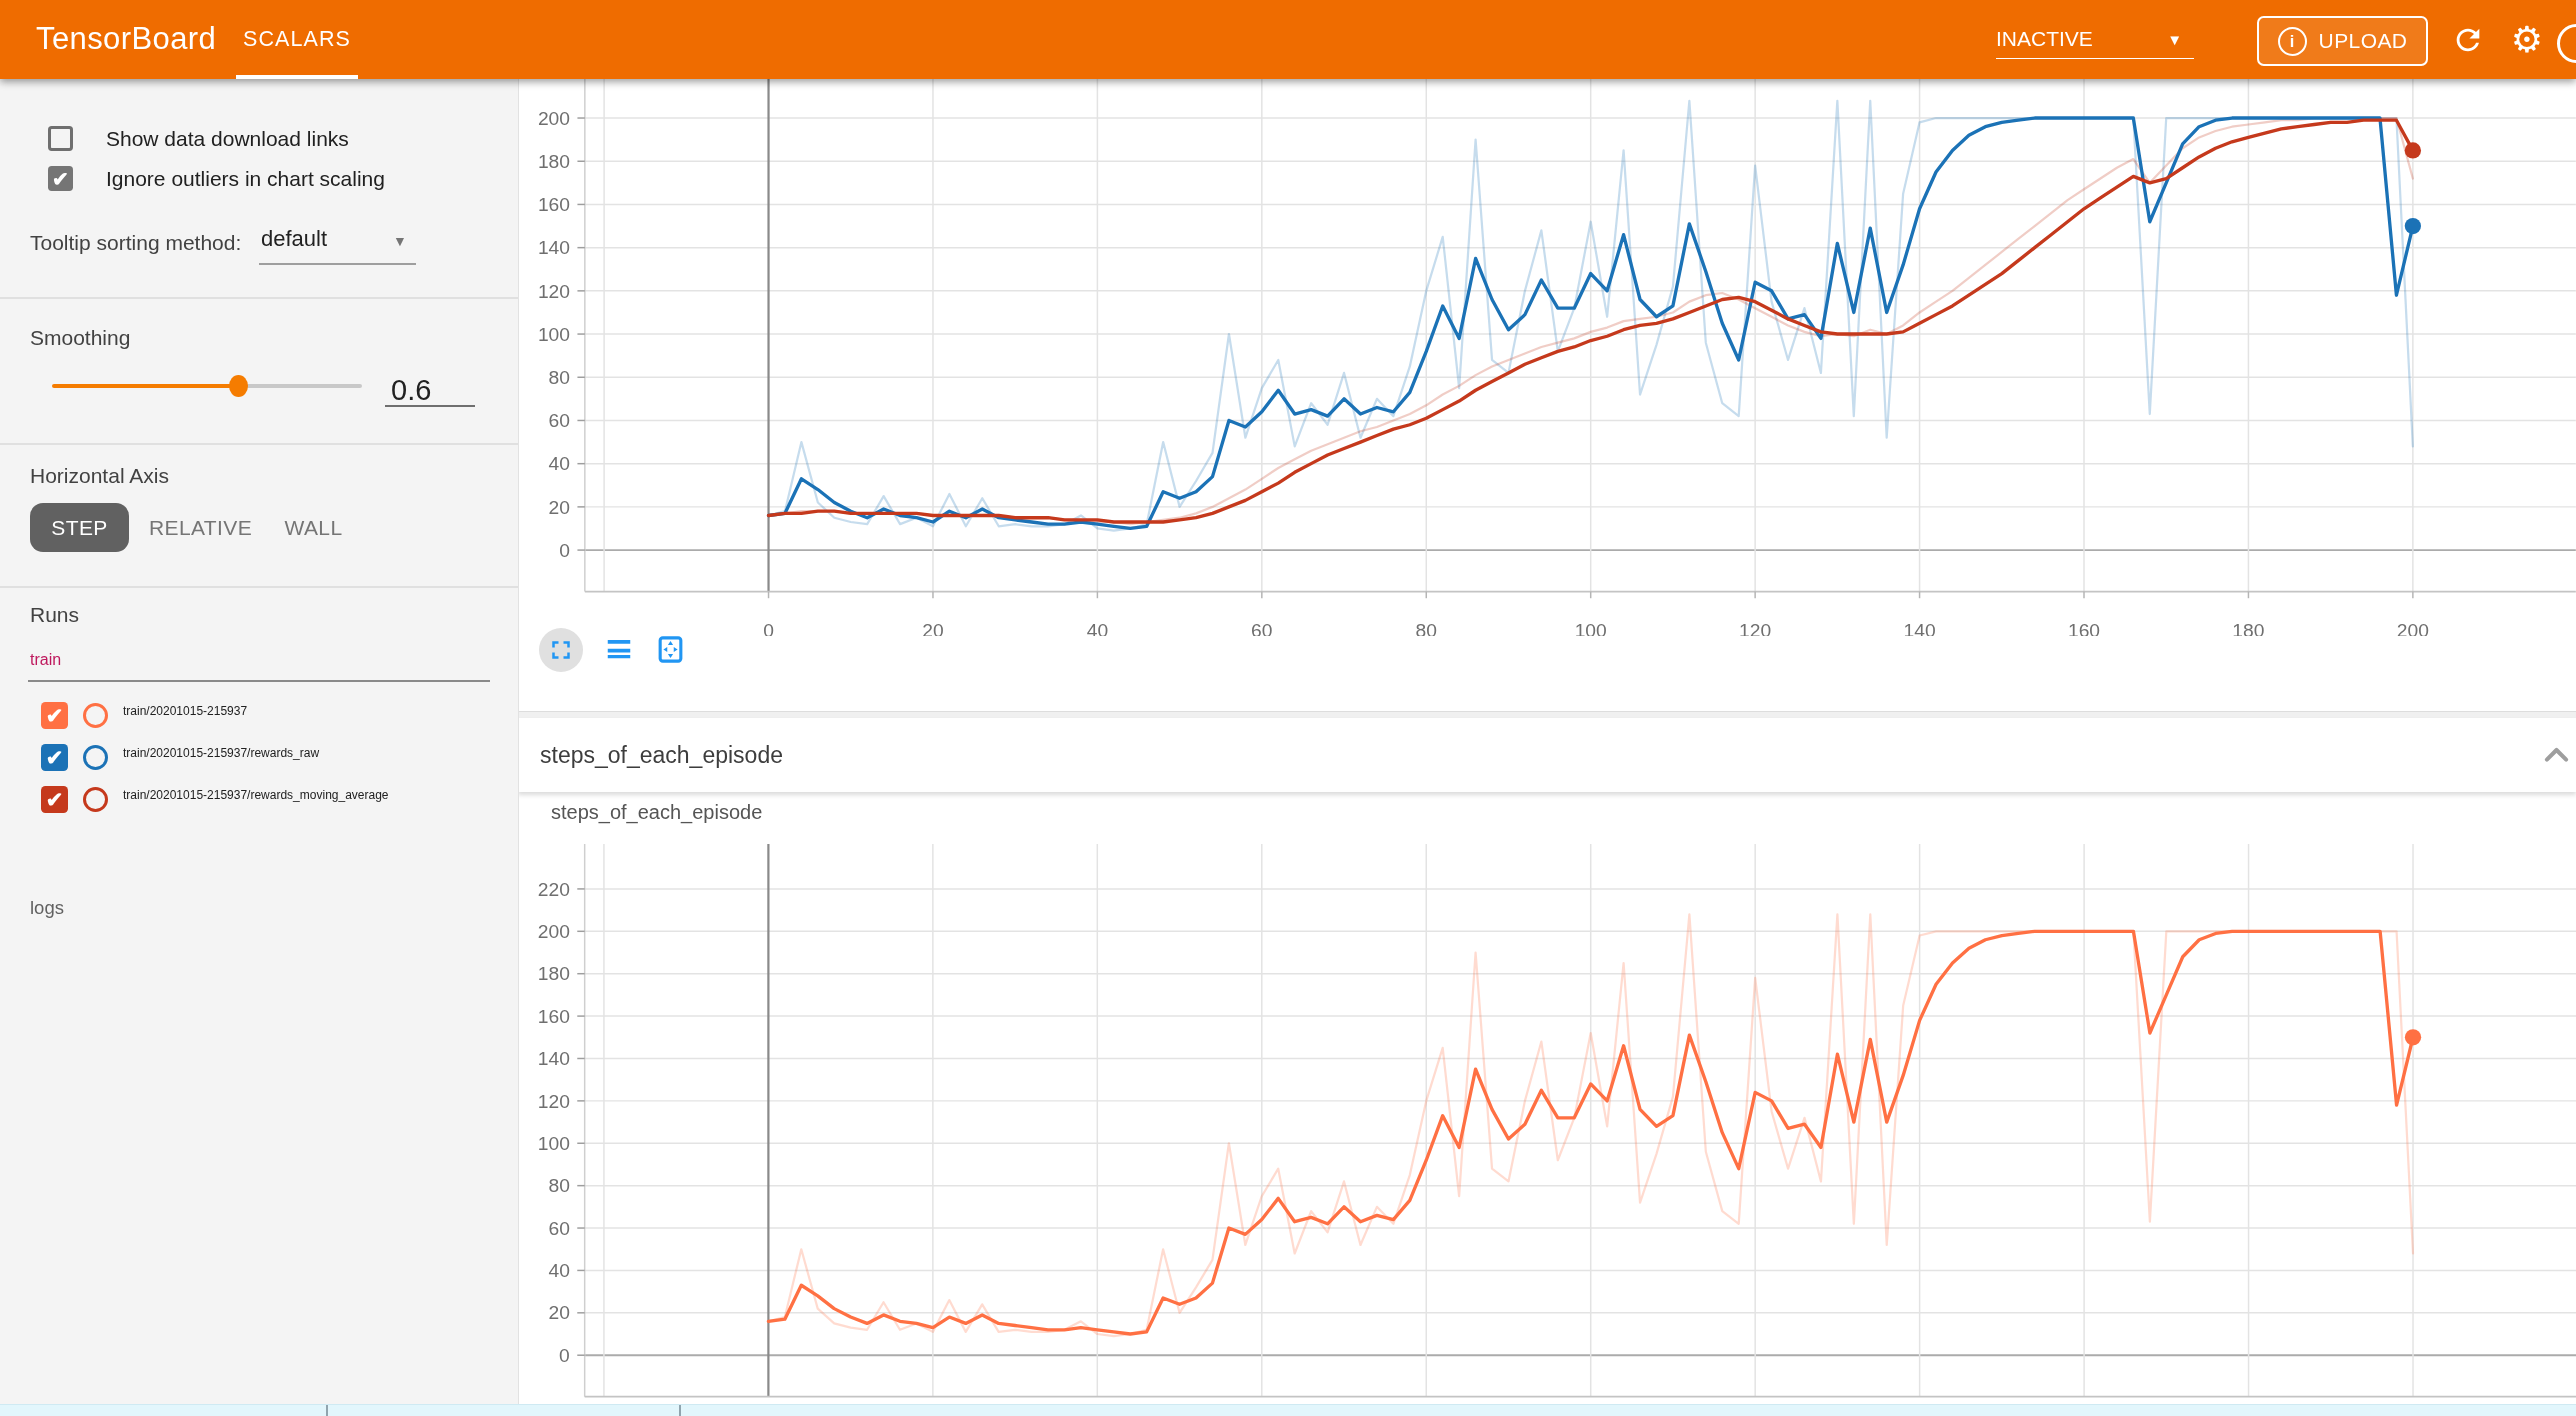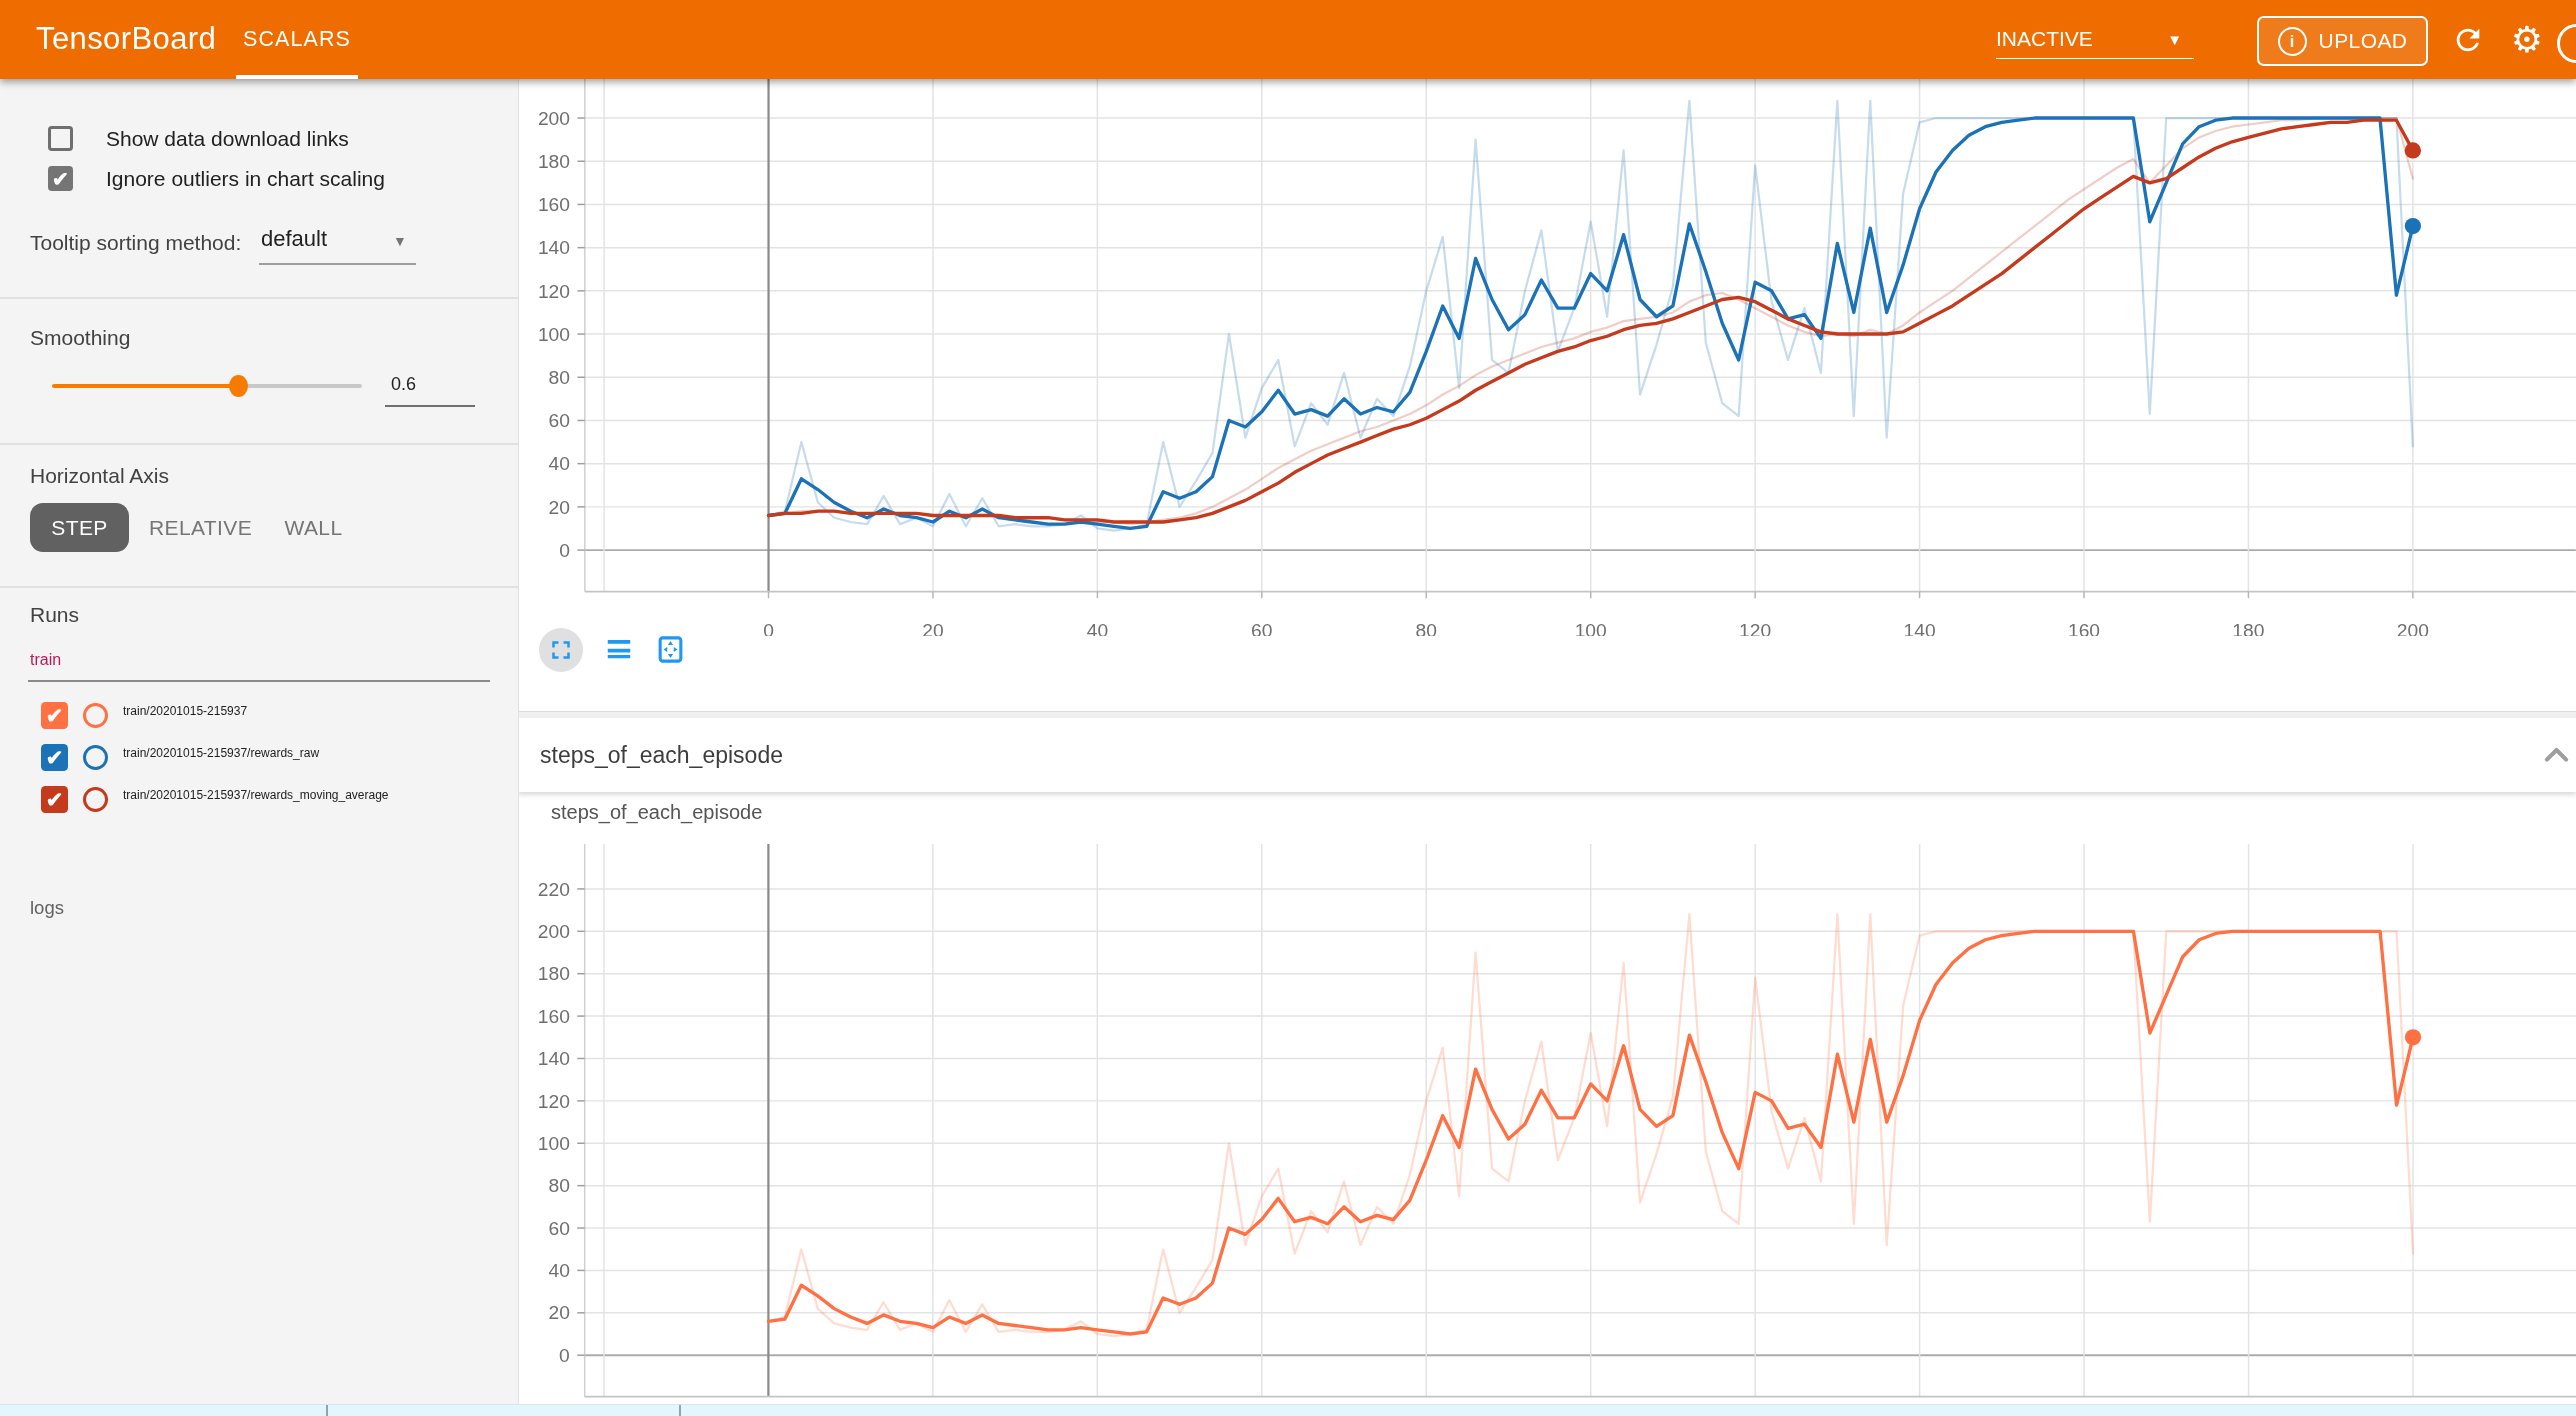--- a/index.html
+++ b/index.html
@@ -33,21 +33,21 @@
   .cb.unchecked{border:3px solid #6f6f6f;background:transparent;}
   .cb.gray-checked{background:#757575;display:flex;align-items:center;justify-content:center;}
   .cb .tick{color:#fff;font-size:20px;line-height:20px;font-weight:bold;}
   .cb-label{font-size:21px;color:#212121;}
   .side-label{font-size:21px;color:#424242;}
   .select-value{font-size:22px;color:#212121;}
   .select-underline{position:absolute;height:1.5px;background:#9e9e9e;}
   .dd-arrow{font-size:14px;color:#757575;}
   .slider-track{position:absolute;height:3.7px;border-radius:2.2px;}
   .slider-thumb{position:absolute;width:19px;height:22px;border-radius:50%;background:#f57c00;cursor:pointer;}
-  .smooth-value{position:absolute;font-size:18px;color:#212121;}
+  .smooth-value{position:absolute;font-size:29px;color:#212121;}
   .axis-btn{position:absolute;height:49px;display:flex;align-items:center;justify-content:center;
             font-size:21px;letter-spacing:0.4px;border-radius:13px;cursor:pointer;}
   .axis-btn.sel{background:#616161;color:#fff;}
   .axis-btn.unsel{color:#757575;background:transparent;}
   .runs-filter{position:absolute;left:30px;font-size:16px;color:#be185d;}
   .runs-filter-line{position:absolute;left:28px;width:462px;height:1.5px;background:#8a8a8a;}
   .run-row{position:absolute;left:41px;display:flex;align-items:flex-start;gap:15px;cursor:pointer;}
   .run-cb{width:27px;height:27px;border-radius:4.4px;display:flex;align-items:center;justify-content:center;flex:0 0 auto;margin-top:1.5px;}
   .run-cb .tick{color:#fff;font-size:21px;font-weight:bold;line-height:21px;}
   .run-radio{width:19px;height:19px;border-radius:50%;border:3.7px solid #000;background:transparent;flex:0 0 auto;margin-top:3px;}

